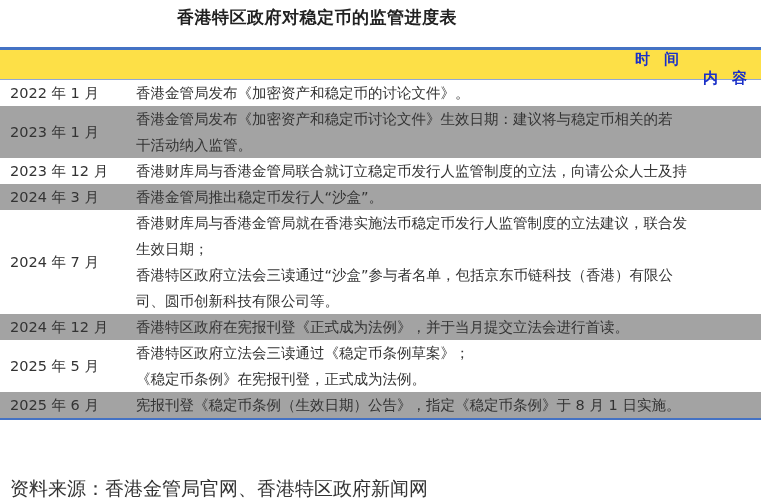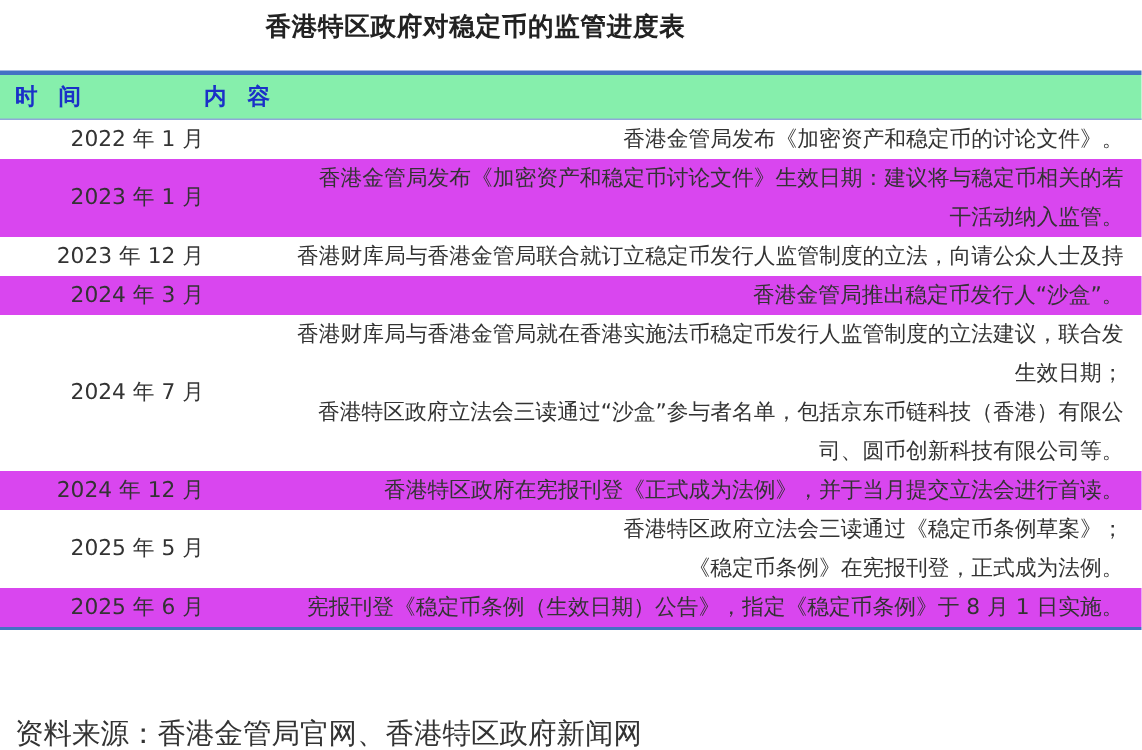--- a/index.html
+++ b/index.html
@@ -11,31 +11,31 @@
   .title {
     position:absolute; left:0; top:6px; width:634px; text-align:center;
     font-size:17px; font-weight:bold; color:#222222; letter-spacing:0.5px;
   }
   .table {
     position:absolute; left:0; top:47px; width:761px;
     border-top:3px solid #4472c4;
     border-bottom:2px solid #4472c4;
   }
   .head {
-    height:29px; background:#86efac; display:flex; align-items:center;
+    height:29px; background:#fde047; display:flex; align-items:flex-end;
     border-bottom:1px solid #8fa8d8;
-    font-weight:bold; color:#1a30c8; font-size:15px;
+    font-weight:bold; color:#1a30c8; font-size:15px;flex-direction:column;
   }
   .head .c1 { width:136px; padding-left:10px; box-sizing:border-box; letter-spacing:14px; }
   .head .c2 { letter-spacing:14px; }
   .row { display:flex; align-items:center; font-size:14.5px; line-height:26px; }
-  .row.alt { background:#d946ef; }
-  .row .date { width:136px; padding-left:10px; box-sizing:border-box; flex:none; white-space:nowrap;text-align:right; }
+  .row.alt { background:#a3a3a3; }
+  .row .date { width:136px; padding-left:10px; box-sizing:border-box; flex:none; white-space:nowrap; }
   .row .content { flex:1; padding-right:12px; }
-  .row .content div { white-space:nowrap;text-align:right; }
+  .row .content div { white-space:nowrap; }
   .source {
     position:absolute; left:10px; top:476px; font-size:19px; color:#333333;
   }
 </style>
 </head>
 <body>
 
 <div class="title">香港特区政府对稳定币的监管进度表</div>
 
 <div class="table">

